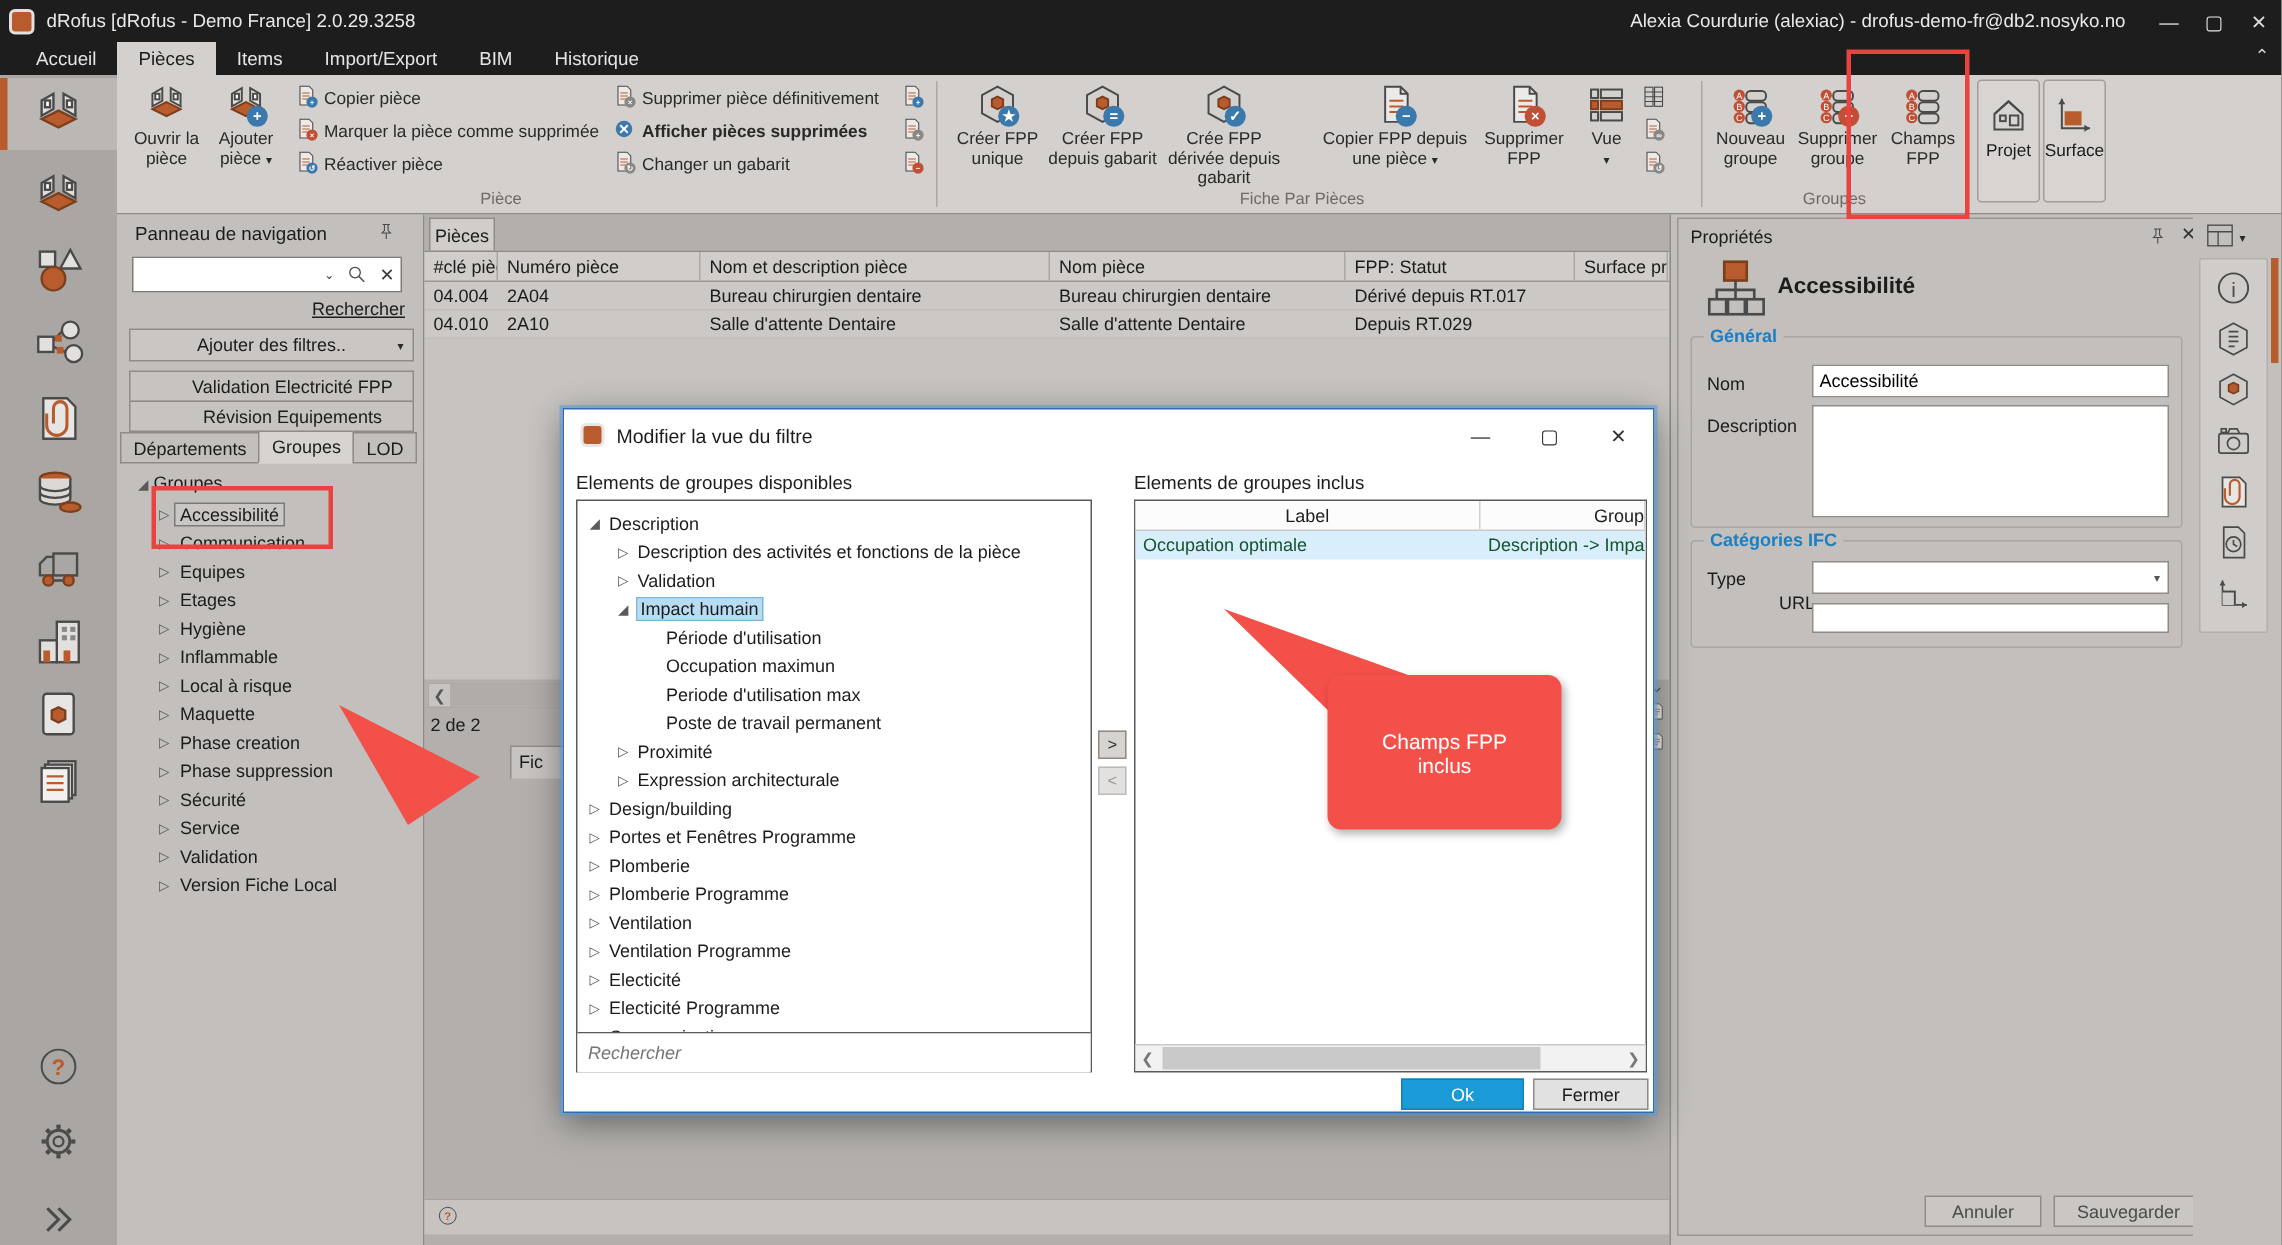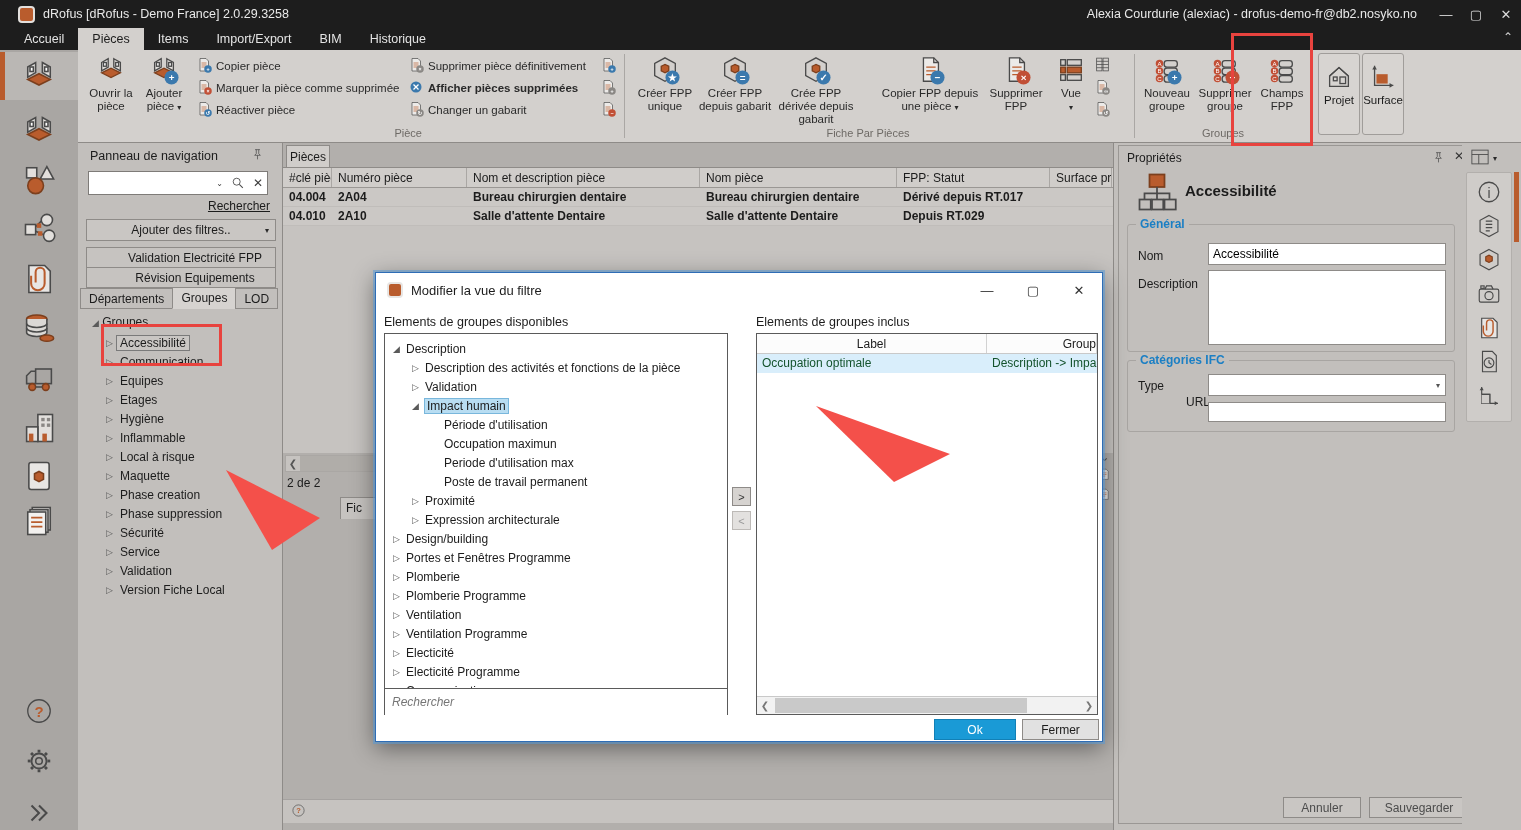--- a/index.html
+++ b/index.html
@@ -1,21 +1,21 @@
 <!DOCTYPE html>
 <html><head>
 <meta charset="utf-8">
 <style>
 * { margin:0; padding:0; box-sizing:border-box; }
 body { font-family:"Liberation Sans",sans-serif; background:#555; }
 #app { position:relative; width:1521px; height:830px; background:#b3b0ad; overflow:hidden; font-size:12px; color:#1c1c1c; }
 .abs { position:absolute; }
 
 
-.titlebar { left:0; top:0; width:1521px; height:28px; background:#1d1d1d; color:#e9e9e9; display:flex; align-items:center;padding-left:12px; }
+.titlebar { left:0; top:0; width:1521px; height:28px; background:#1d1d1d; color:#e9e9e9; display:flex; align-items:center; }
 .appicon { width:17px; height:17px; margin:0 8px 0 6px; background:#b95c2d; border-radius:4px; border:2px solid #e3e0dd; }
 .title-text { font-size:12.5px; }
 .tb-right { position:absolute; right:0; top:0; height:28px; display:flex; align-items:center; }
 .user-text { font-size:12.5px; margin-right:14px; color:#e9e9e9; }
 .winbtn { width:30px; height:28px; display:flex; align-items:center; justify-content:center; color:#dcdcdc; font-size:13px; }
 
 
 .menubar { left:0; top:28px; width:1521px; height:22px; background:#1d1d1d; display:flex; align-items:stretch; padding-left:10px; }
 .menutab { color:#e4e4e4; padding:0 14px; display:flex; align-items:center; font-size:12.5px; }
 .menutab.active { background:#d3d0cd; color:#1c1c1c; }
@@ -57,21 +57,21 @@
 .tree-arrow { width:14px; color:#5a5a5a; font-size:9px; }
 .tree-label.selected { background:#c9c6c3; border:1px solid #7a7a7a; padding:0 3px; margin-left:-4px; }
 
 
 .main { left:283px; top:143px; width:830px; height:687px; background:#b2afac; }
 .ptab { position:absolute; left:3px; top:2px; width:44px; height:22px; background:#d0cdca; border:1px solid #8e8b88; border-bottom:none; display:flex; align-items:center; justify-content:center; }
 .ttable { position:absolute; left:0; top:24px; width:830px; }
 .thead { display:flex; background:#d0cdca; border-top:1px solid #8e8b88; border-bottom:1px solid #9a9794; height:21px; }
 .th { padding:3px 0 0 6px; border-right:1px solid #aaa7a4; overflow:hidden; white-space:nowrap; }
 .trow { display:flex; background:#cbc8c5; height:19px; border-bottom:1px solid #c0bdba; }
-.td { padding:2px 0 0 6px; overflow:hidden; white-space:nowrap;font-weight:bold; }
+.td { padding:2px 0 0 6px; overflow:hidden; white-space:nowrap; }
 .tbody-rest { background:#c6c3c0; height:227px; }
 .hscroll { position:absolute; left:2px; top:312px; width:90px; height:17px; background:#c6c3c0; border:1px solid #aaa7a4; display:flex; align-items:center; }
 .hscroll .arr { width:14px; text-align:center; color:#555; font-size:10px; }
 .hscroll .thumb { flex:1; background:#b0ada9; height:15px; }
 .count { position:absolute; left:4px; top:333px; }
 .partialtab { position:absolute; left:57px; top:354px; width:36px; height:22px; background:#c6c3c0; border:1px solid #8e8b88; border-bottom:none; overflow:hidden; padding:3px 0 0 5px; }
 .mainbottom { position:absolute; left:0; top:656px; width:830px; height:24px; background:#c6c3c0; border-top:1px solid #a5a2a0; display:flex; align-items:center; padding-left:8px; }
 .mini-vscroll { position:absolute; left:814px; top:307px; width:15px; height:64px; display:flex; flex-direction:column; gap:4px; align-items:center; color:#555; }
 
 
@@ -368,21 +368,21 @@
           </svg></span>
       </div>
     <div class="rsmall" style="left:522px;top:49px;">
         <span class="icon-slot"><svg width="16" height="16" viewBox="0 0 32 32" fill="none" stroke="#4a4a4a" stroke-width="1.4">
             <path d="M8 3 H20 L25 8 V28 H8 Z" fill="#eceae8"></path>
             <path d="M11 12 H21 M11 16 H21 M11 20 H18" stroke="#b95c2d"></path>
             <circle cx="24" cy="24" r="7.5" fill="#c14f35" stroke="none"></circle>
             <text x="24" y="27.5" font-size="10.5" font-weight="bold" fill="#fff" stroke="none" text-anchor="middle">−</text>
           </svg></span>
       </div>
-    <div class="rgrouplabel" style="left:224px;width:120px;text-align:right;">Pièce</div>
+    <div class="rgrouplabel" style="left:196px;width:120px;">Pièce</div>
     <div class="rsep" style="left:546px;"></div>
 
     <div class="rbig" style="left:556px;width:62px;">
       <span class="icon-slot">
           <svg width="30" height="30" viewBox="0 0 32 32" fill="none" stroke="#4a4a4a" stroke-width="1.4">
             <path d="M16 3 L27 9 V22 L16 28 L5 22 V9 Z" fill="none"></path>
             <path d="M12 12 L16 10 L20 12 L20 17 L16 19 L12 17 Z" fill="#b95c2d" stroke="#7c3f1d"></path>
             <circle cx="24" cy="24" r="7.5" fill="#3b79ad" stroke="none"></circle>
             <text x="24" y="27.5" font-size="10.5" font-weight="bold" fill="#fff" stroke="none" text-anchor="middle">★</text>
           </svg>
@@ -926,14 +926,17 @@
       </div>
     <div class="strip-accent"></div>
   </div>
 
   <div class="anno-rect" style="left:1231px;top:33px;width:82px;height:113px;"></div>
   <div class="anno-rect" style="left:101px;top:324px;width:121px;height:42px;"></div>
   <svg class="abs anno" style="left:0;top:0;" width="1521" height="830">
     <polygon points="226,470 320,518 272,550" fill="#f4504a"></polygon>
     <polygon points="816,406 950,454 894,482" fill="#f4504a"></polygon>
   </svg>
+  <div class="callout" style="left:885px;top:450px;width:156px;height:103px;">
+      <span style="width:110px;">Champs FPP inclus</span>
+    </div>
 
 </div>
 
 </body></html>

